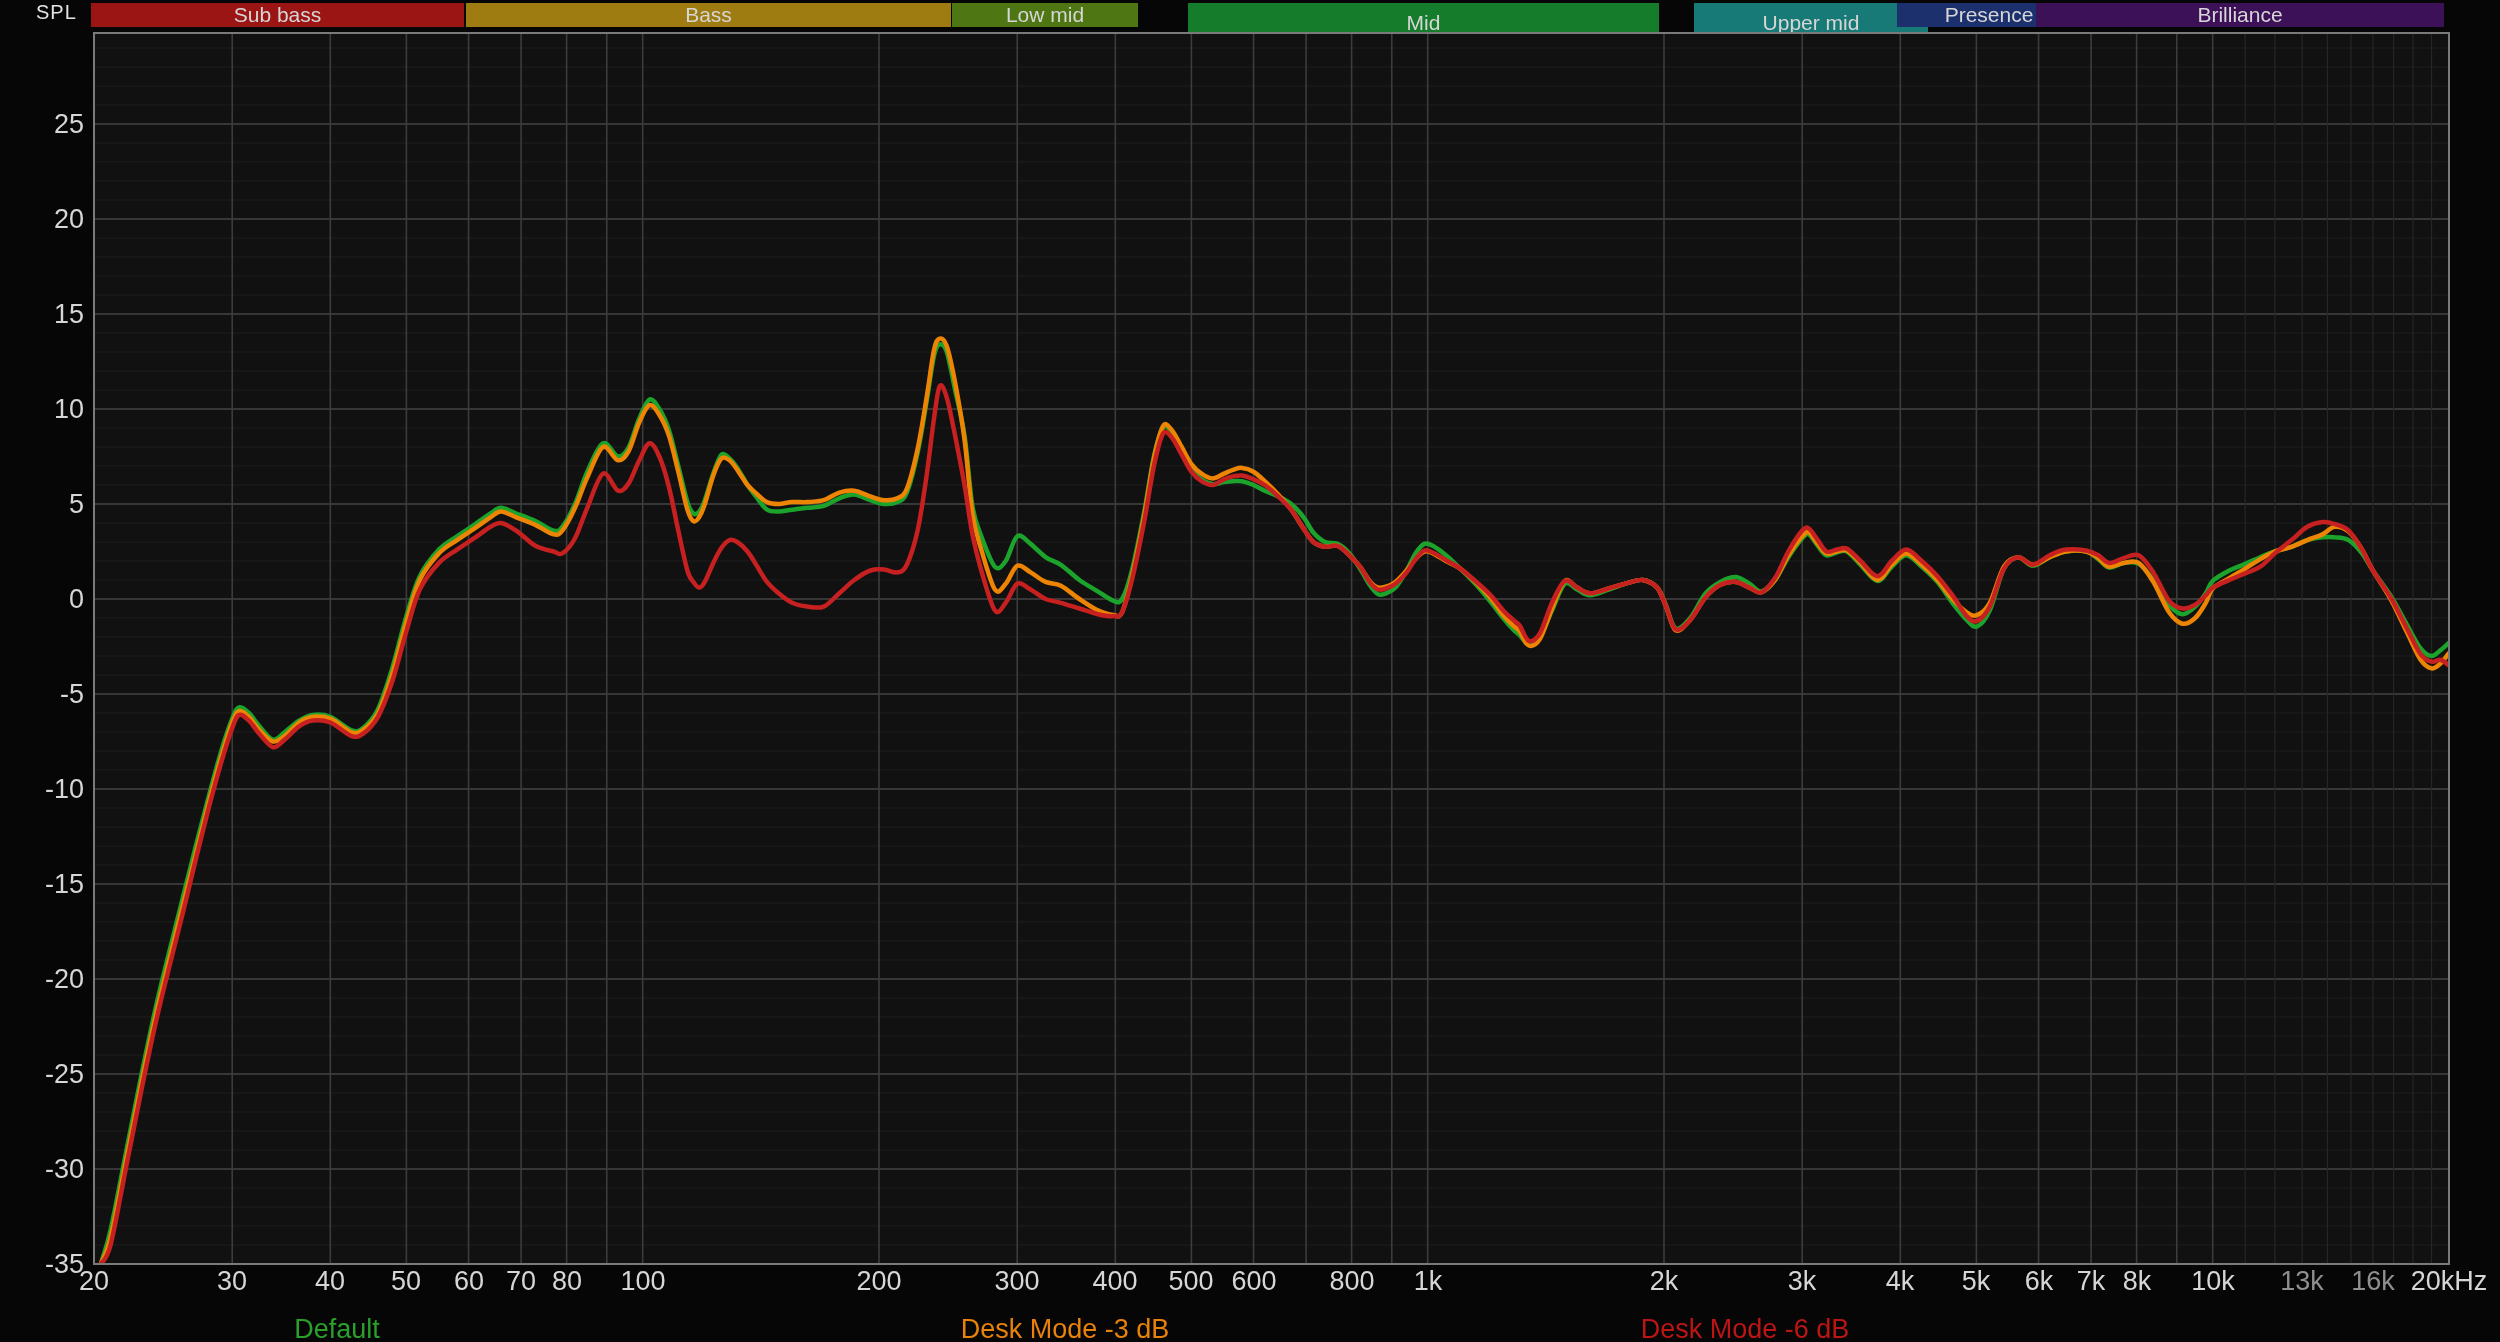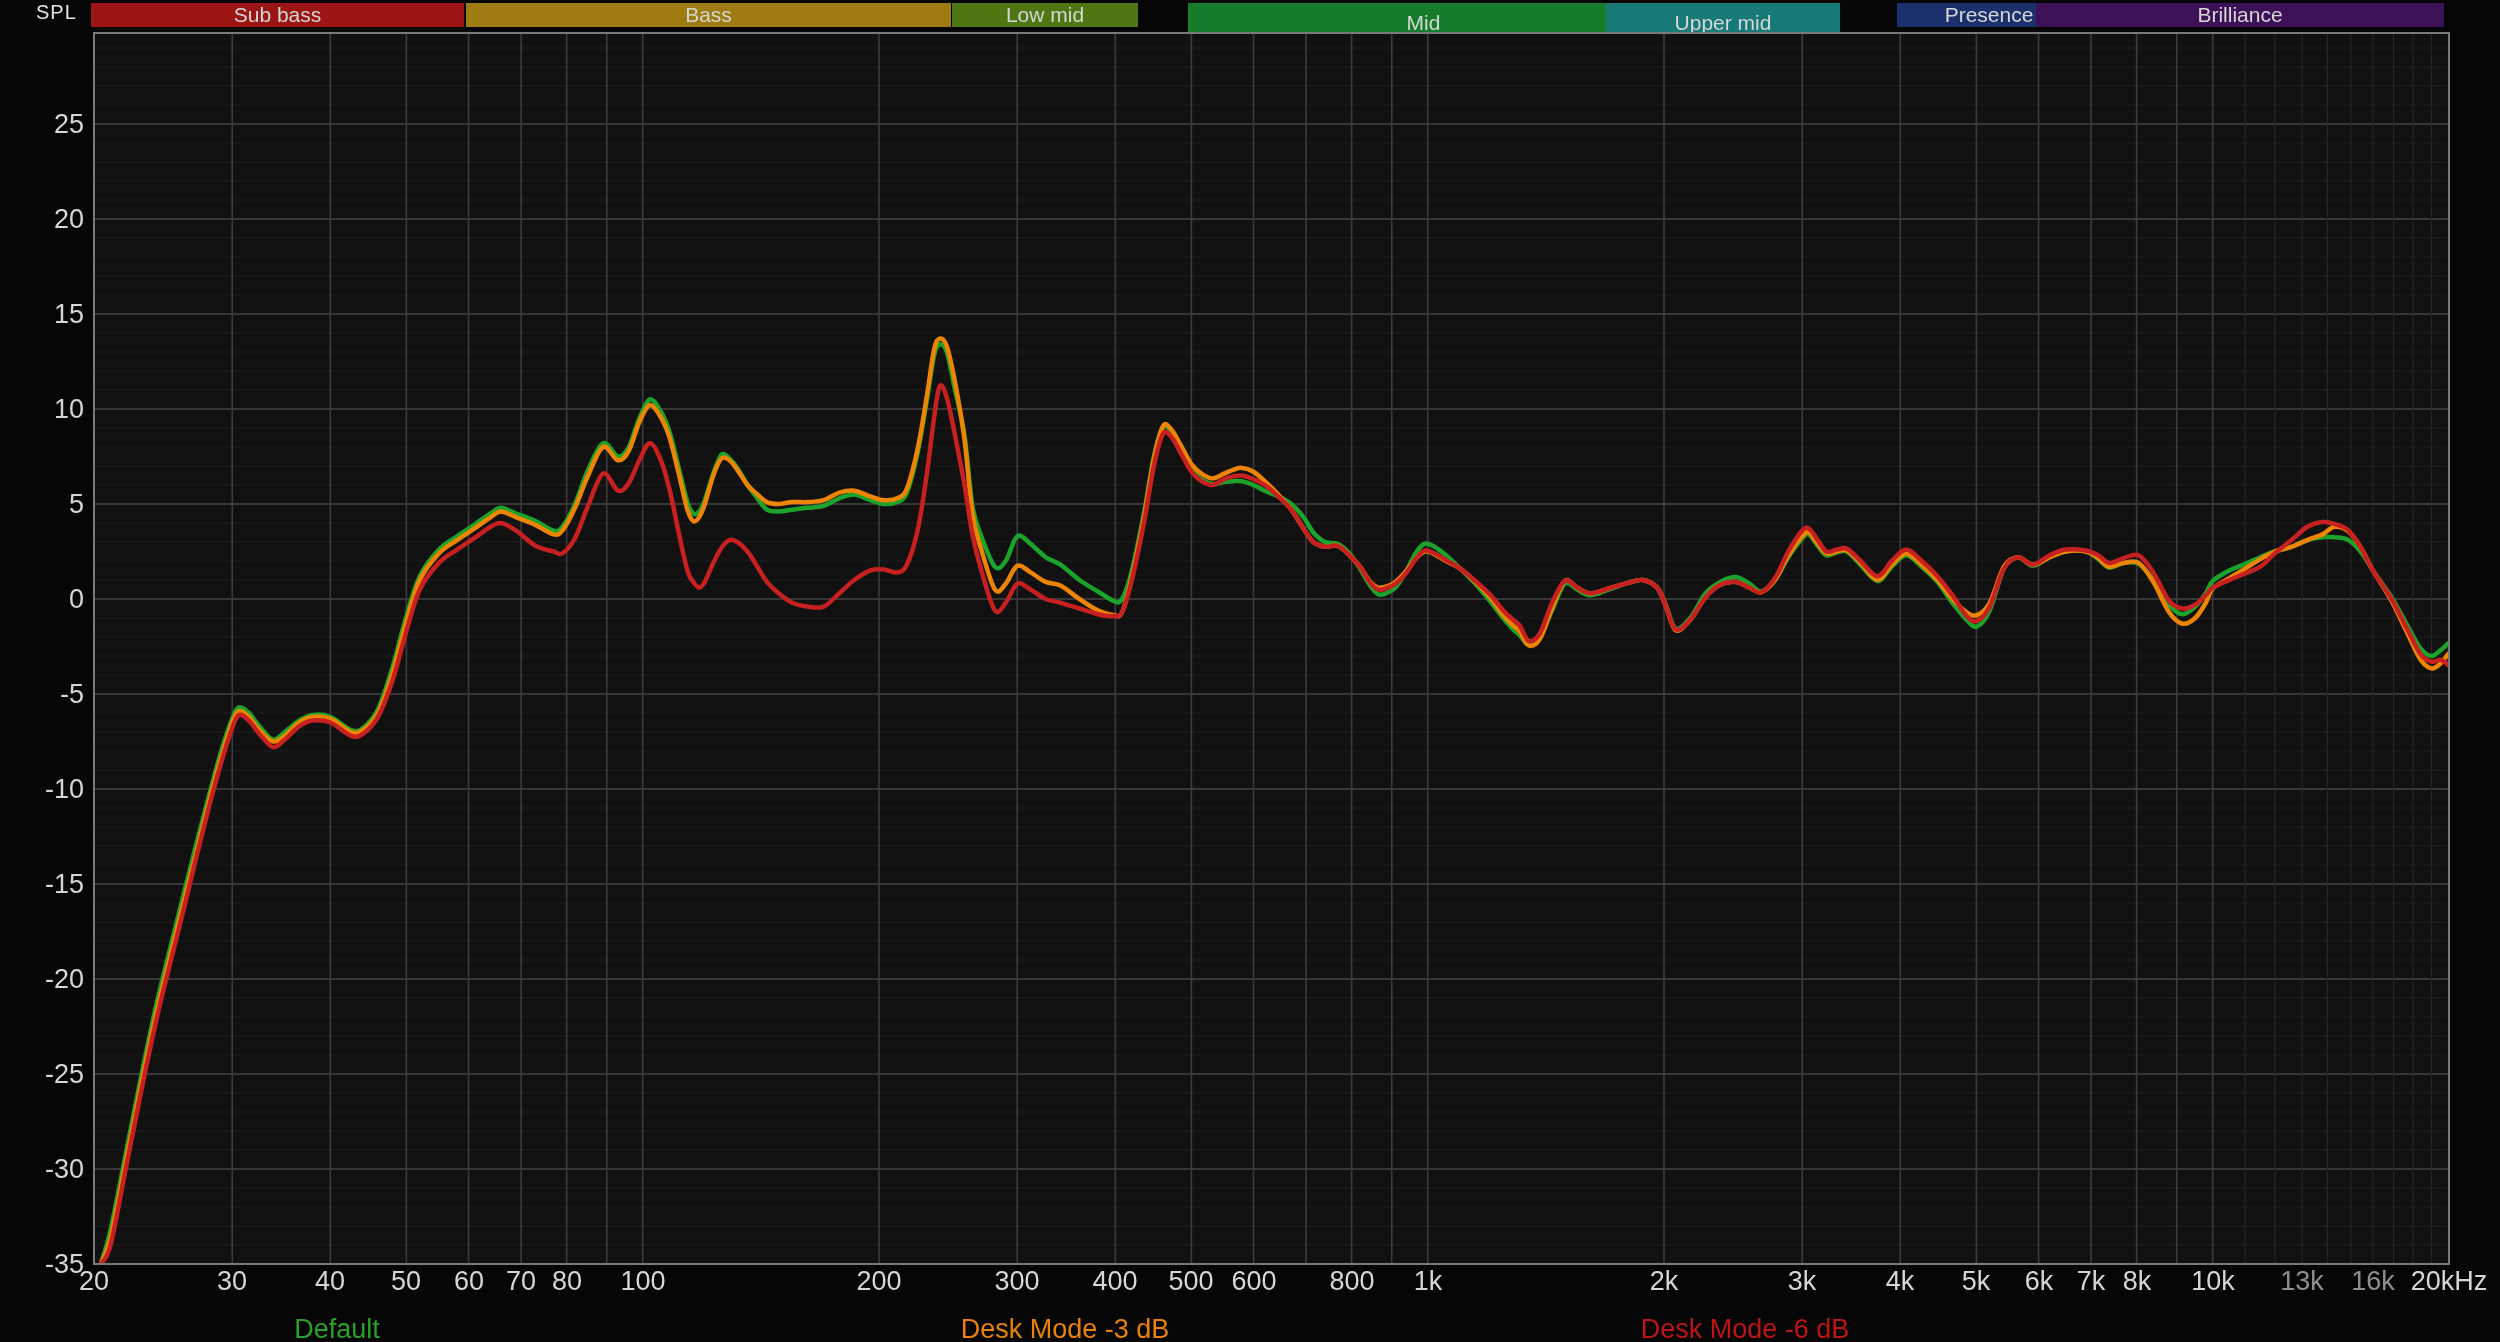--- a/index.html
+++ b/index.html
@@ -24,21 +24,21 @@
       </div>
       <div class="band" style="left: 466px; width: 485px; top: 3px; height: 24px; background: rgb(158, 124, 18);">
         <span>Bass</span>
       </div>
       <div class="band" style="left: 952px; width: 186px; top: 3px; height: 24px; background: rgb(78, 118, 18);">
         <span>Low mid</span>
       </div>
       <div class="band" style="left: 1188px; width: 471px; top: 3px; height: 40px; background: rgb(21, 124, 43);">
         <span>Mid</span>
       </div>
-      <div class="band" style="left: 1606px; width: 234px; top: 3px; height: 40px; background: rgb(23, 122, 118);">
+      <div class="band" style="left: 1694px; width: 234px; top: 3px; height: 40px; background: rgb(23, 122, 118);">
         <span>Upper mid</span>
       </div>
       <div class="band" style="left: 1897px; width: 136px; top: 3px; height: 24px; background: rgb(29, 48, 110); padding-left: 24px;">
         <span>Presence</span>
       </div>
       <div class="band" style="left: 2036px; width: 408px; top: 3px; height: 24px; background: rgb(60, 17, 88);">
         <span>Brilliance</span>
       </div>
     </div>
   <svg id="plot" width="2500" height="1342">

